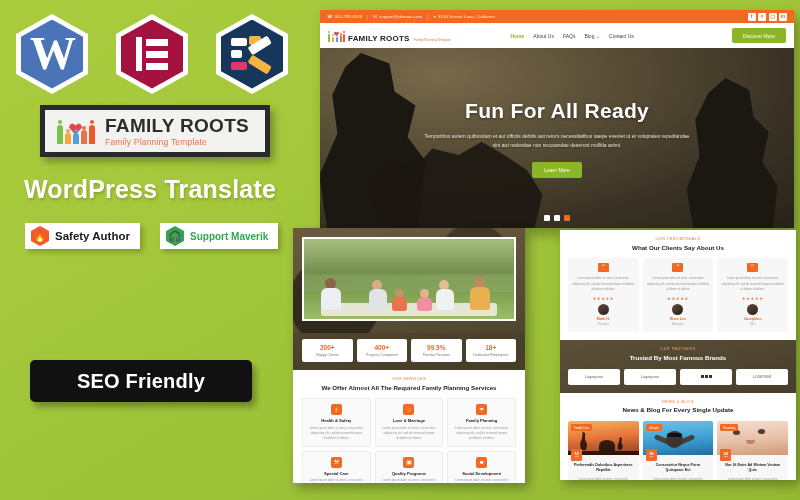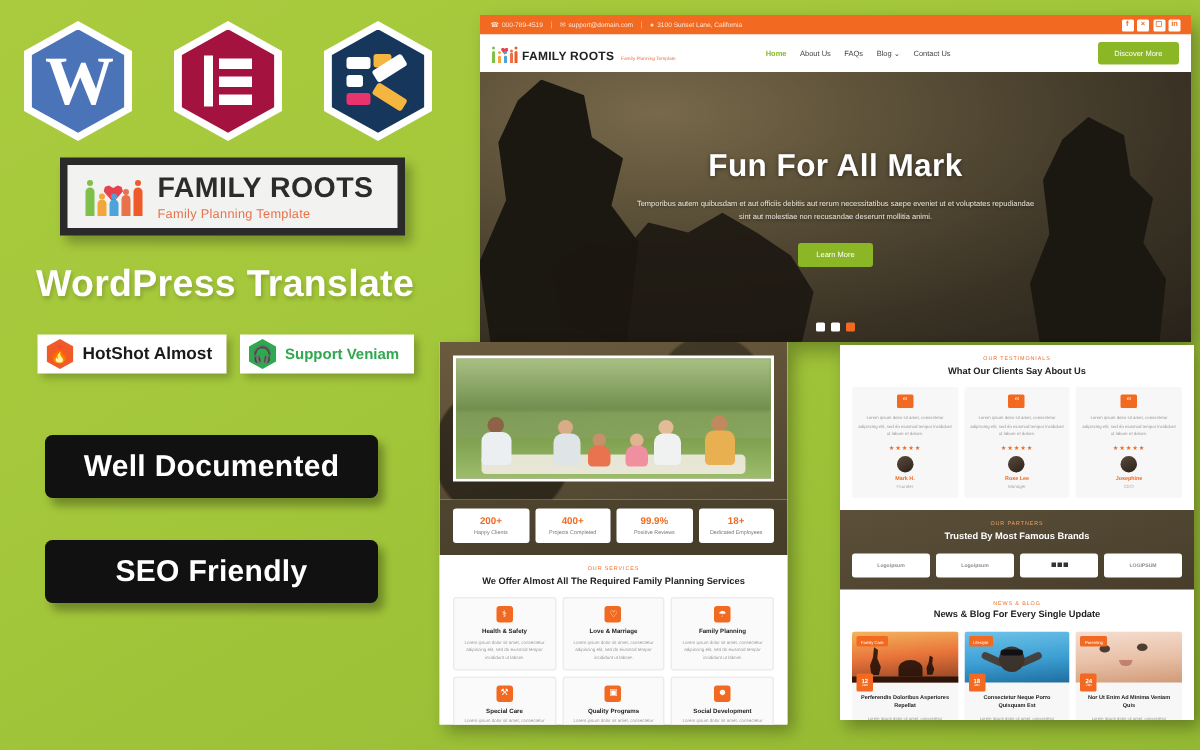--- a/index.html
+++ b/index.html
@@ -409,30 +409,27 @@
         <div id="logo-title">FAMILY ROOTS</div>
         <div id="logo-sub">Family Planning Template</div>
       </div>
     </div>
   </div>
 
   <div id="wp-template-title">WordPress Translate</div>
 
   <div class="vendor-badge" id="badge-hotshot">
     <span class="vb-icon" id="hotshot-icon">🔥</span>
-    <span class="vb-label">HotShot Almost</span>
+    <span class="vb-label">Safety Author</span>
   </div>
   <div class="vendor-badge" id="badge-support">
     <span class="vb-icon" id="support-icon">🎧</span>
-    <span class="vb-label" id="support-label">Support Veniam</span>
-  </div>
-
-  <div class="feature-pill" id="pill-0">
-    <span>Well Documented</span>
-  </div>
+    <span class="vb-label" id="support-label">Support Maverik</span>
+  </div>
+
   <div class="feature-pill" id="pill-1">
     <span>SEO Friendly</span>
   </div>
 </div>
 
 <div id="mock-hero">
 
   <div id="topbar">
     <div id="topbar-left">
       <span class="tb-item">
@@ -488,21 +485,21 @@
     <span id="btn-discover">Discover More</span>
   </div>
 
   <div id="hero">
     <div id="hero-sky"></div>
     <div class="hero-sil" id="sil-left"></div>
     <div class="hero-sil" id="sil-bike"></div>
     <div class="hero-sil" id="sil-right"></div>
     <div id="hero-overlay"></div>
     <div id="hero-content">
-      <div id="hero-title">Fun For All Mark</div>
+      <div id="hero-title">Fun For All Ready</div>
       <div id="hero-sub">Temporibus autem quibusdam et aut officiis debitis aut rerum necessitatibus saepe eveniet ut et voluptates repudiandae sint aut molestiae non recusandae deserunt mollitia animi.</div>
       <span id="btn-learn">Learn More</span>
     </div>
     <div id="hero-dots">
       <span class="hdot"></span>
       <span class="hdot"></span>
       <span class="hdot active"></span>
     </div>
   </div>
 </div>

